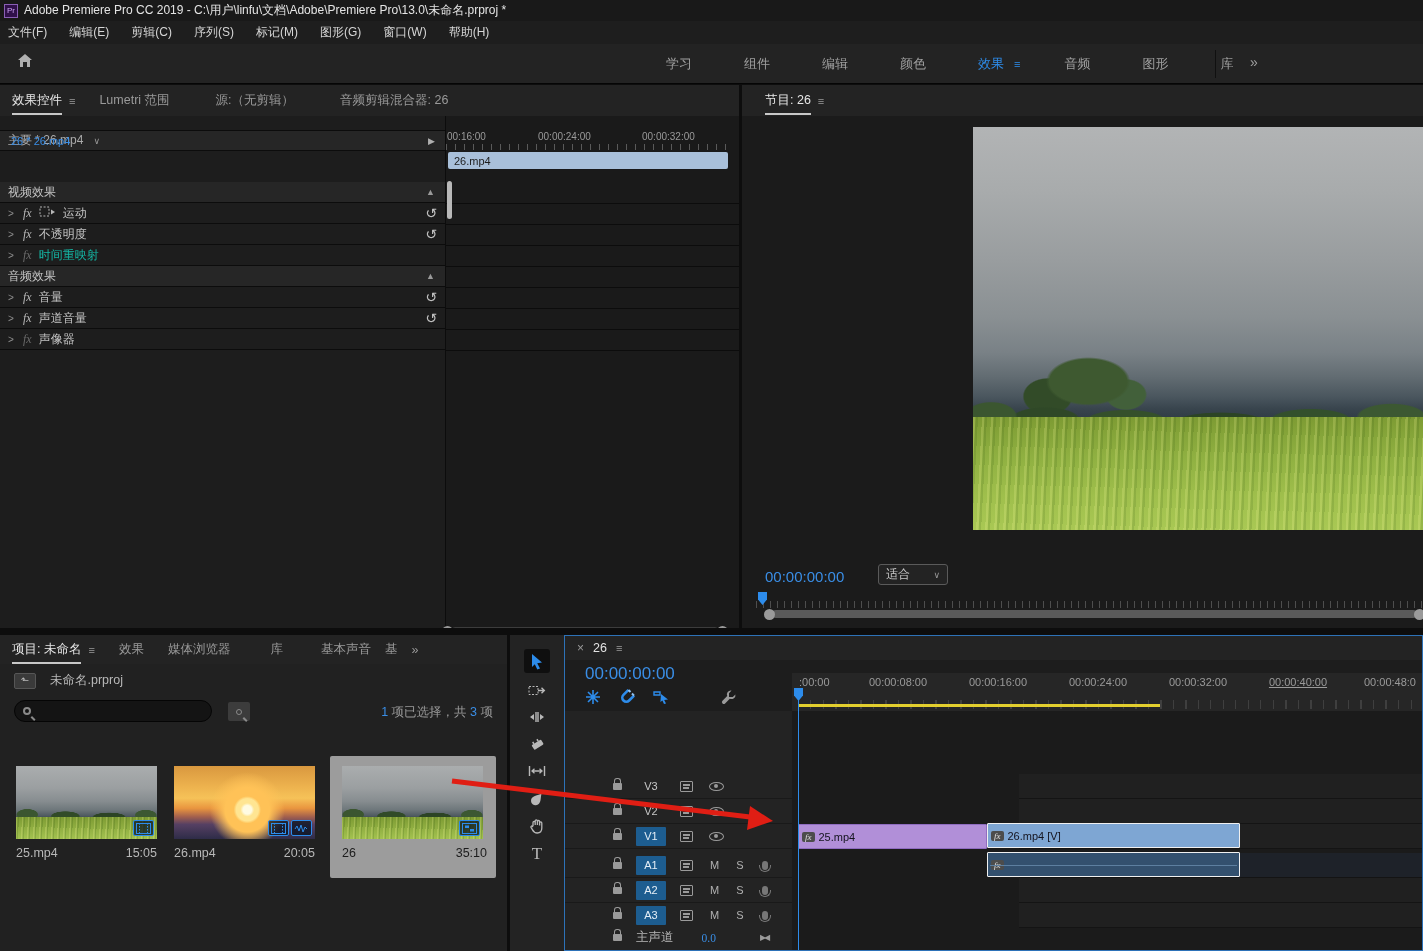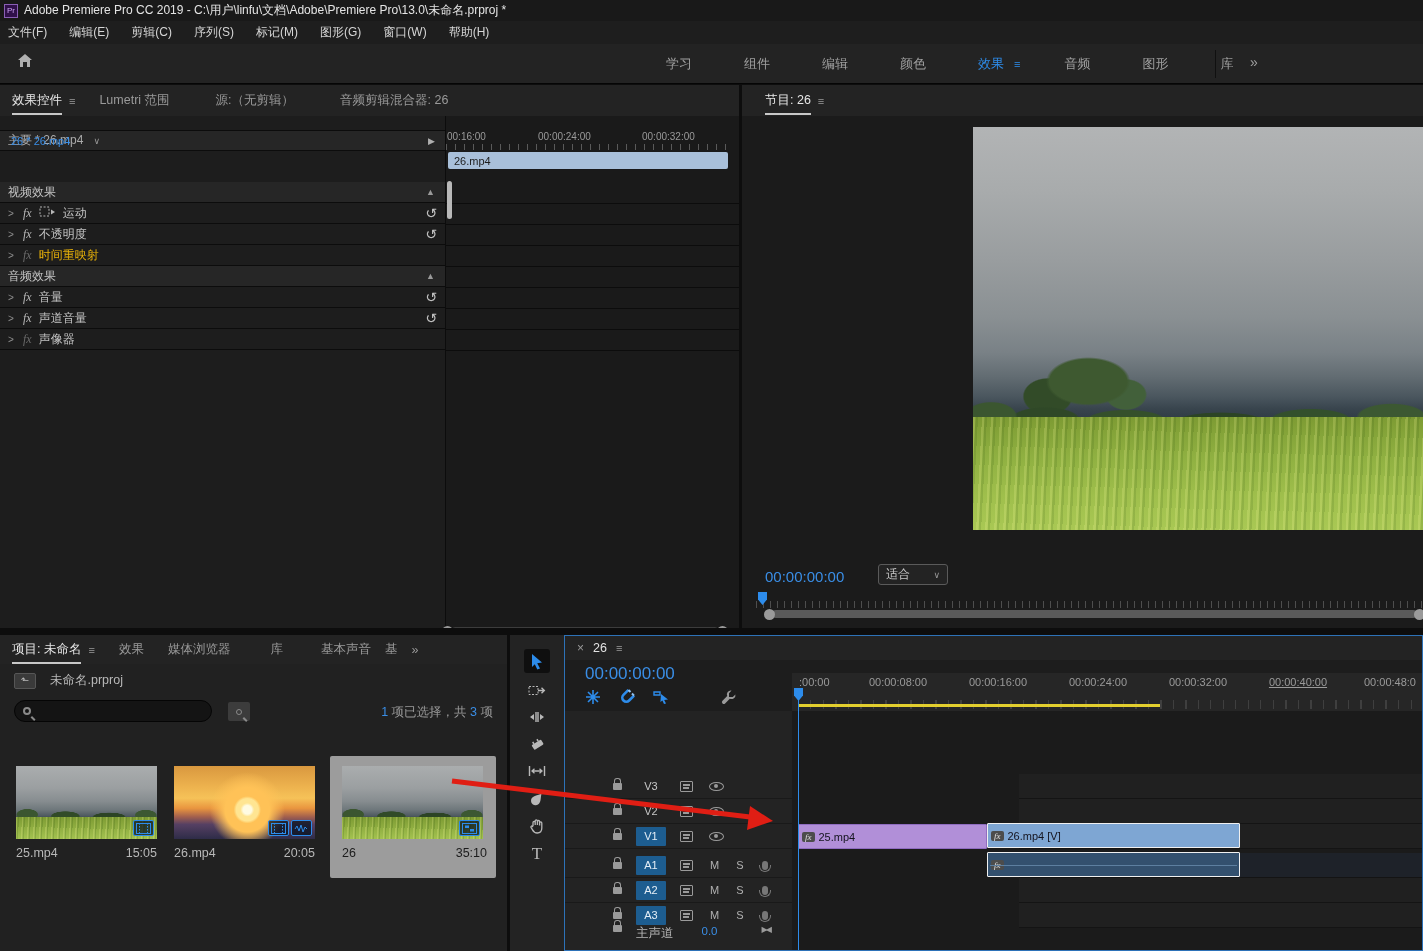--- a/index.html
+++ b/index.html
@@ -45,21 +45,21 @@
   #ec-clipsel .clip{color:#3a8ee6;}
   #ec-clipsel .arr{position:absolute;right:10px;color:#b0b0b0;font-size:9px;}
   .ec-row{position:absolute;left:0;width:445px;height:21px;display:flex;align-items:center;
       border-bottom:1px solid #0c0c0c;background:#1d1d1d;padding-left:8px;gap:7px;}
   .ec-sec{background:#262626;color:#c4c4c4;}
   .ec-sec .coll{position:absolute;right:10px;color:#9a9a9a;font-size:9px;}
   .ec-exp{color:#8f8f8f;font-size:10px;width:8px;}
   .fxbadge{font-style:italic;color:#b8b8b8;font-size:12px;font-family:"Liberation Serif","DejaVu Serif",serif;}
   .fxbadge.dim{color:#6a6a6a;}
   .ec-name{color:#c4c4c4;}
-  .ec-name.dim{color:#eab308;}
+  .ec-name.dim{color:#14b8a6;}
   .ec-reset{position:absolute;right:8px;color:#c0c0c0;font-size:14px;line-height:14px;}
   
   #ec-mini{position:absolute;left:445px;top:0;right:0;bottom:0;background:#1a1a1a;border-left:1px solid #0c0c0c;}
   .mini-sep{position:absolute;left:0;right:0;height:1px;background:#0c0c0c;}
   #mini-ruler{position:absolute;left:0;top:14px;right:12px;height:21px;}
   #mini-ruler .ticks{position:absolute;left:0;right:0;bottom:1px;height:6px;
       background:repeating-linear-gradient(90deg,#5a5a5a 0 1px,transparent 1px 9px);}
   .mini-lab{position:absolute;top:1px;color:#9a9a9a;font-size:10px;white-space:nowrap;}
   #mini-clip{position:absolute;left:2px;top:36px;width:280px;height:17px;background:#a9c0da;border-radius:2px;
       color:#1d1d1d;font-size:11px;display:flex;align-items:center;padding-left:6px;}
@@ -176,21 +176,21 @@
   .eye::after{content:'';position:absolute;left:4px;top:1.5px;width:4px;height:4px;background:#9a9a9a;border-radius:50%;}
   .ms{color:#b0b0b0;font-size:11px;margin-left:17px;}
   .micic{width:6px;height:9px;background:#777;border-radius:3px;margin-left:18px;position:relative;flex:none;}
   .micic::after{content:'';position:absolute;left:-3px;top:4px;width:10px;height:6px;border:1.5px solid #777;border-top:none;border-radius:0 0 6px 6px;}
   .clip{position:absolute;height:25px;border-radius:1px;display:flex;align-items:center;gap:4px;padding-left:3px;font-size:11px;color:#14141e;}
   .clip .cfx{background:#4c4c4c;color:#e0e0e0;font-style:italic;font-size:9px;border-radius:2px;padding:0 3px;
       font-family:"Liberation Serif","DejaVu Serif",serif;}
   #tl-playline{position:absolute;left:233px;top:64px;width:1px;bottom:0;background:#2d8ceb;}
   #tl-playhead{position:absolute;left:229px;top:52px;width:9px;height:13px;background:#2d8ceb;
       clip-path:polygon(0 0,100% 0,100% 58%,50% 100%,0 58%);}
-  #master-row{position:absolute;left:0;bottom:0;width:227px;height:25px;background:#232323;display:flex;align-items:flex-start;}
+  #master-row{position:absolute;left:0;bottom:0;width:227px;height:25px;background:#232323;display:flex;align-items:center;font-family:Liberation Serif, serif;}
   #master-row .nm{color:#b8b8b8;font-size:12.5px;margin-left:14px;}
   #master-row .lvl{color:#3a8ee6;font-size:11.5px;margin-left:28px;}
   #master-row .fit{color:#9a9a9a;font-size:8px;margin-left:44px;letter-spacing:-2px;}
 
   #arrow-overlay{position:absolute;left:0;top:0;width:1423px;height:951px;pointer-events:none;z-index:60;}
 </style>
 </head>
 <body>
 
 <div id="app">

